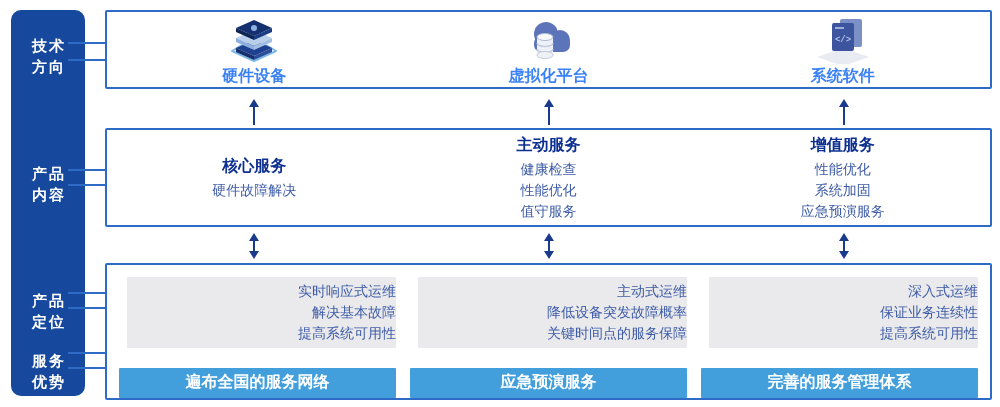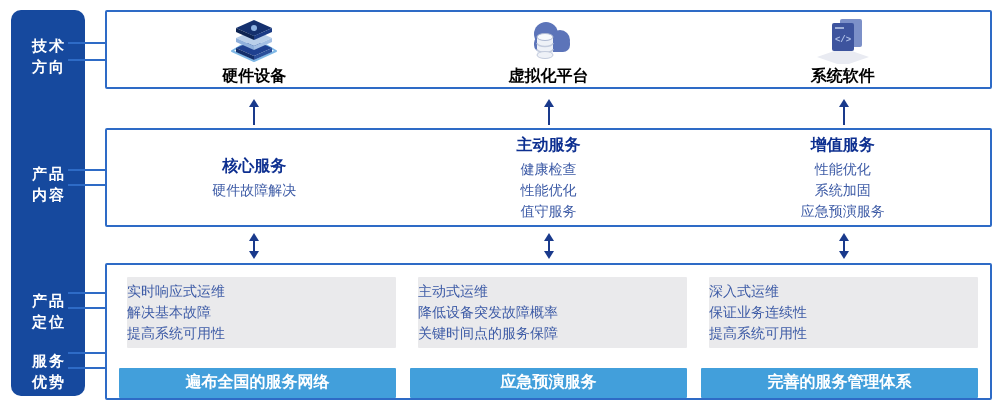--- a/index.html
+++ b/index.html
@@ -13,26 +13,26 @@
   .sidebar-label{position:absolute;width:100%;text-align:center;color:#ffffff;
     font-weight:bold;font-size:15px;line-height:21px;letter-spacing:2px;text-indent:2px;}
   .connector{position:absolute;left:68px;width:38px;height:2px;background:#2E6BC6;}
   
   .panel{position:absolute;left:105px;width:887px;box-sizing:border-box;
     background:#ffffff;border:2px solid #2E6BC6;border-radius:2px;display:flex;}
   .panel.p-top{top:10px;height:79px;}
   .panel.p-mid{top:128px;height:99px;}
   .panel.p-bot{top:263px;height:137px;padding:12px 12px 0 12px;gap:14px;}
   .col{flex:1;display:flex;flex-direction:column;align-items:center;justify-content:center;}
-  .tech-label{font-size:16px;font-weight:bold;color:#000000;margin-top:1px;}
+  .tech-label{font-size:16px;font-weight:bold;color:#3b82f6;margin-top:1px;}
   .mid-title{font-size:16px;font-weight:bold;color:#0D2F90;line-height:22px;margin-bottom:3px;}
   .mid-item{font-size:14px;color:#3D5BA6;line-height:21px;}
   .bcol{flex:1;display:flex;flex-direction:column;}
   .gray-box{background:#EAEAEC;height:72px;display:flex;flex-direction:column;
-    justify-content:center;align-items:flex-start;border-radius:1px;margin-left:8px;}
+    justify-content:center;align-items:flex-end;border-radius:1px;margin-left:8px;}
   .gray-line{font-size:14px;color:#3D5BA6;line-height:21px;}
   .blue-bar{margin-top:20px;height:31px;background:#429FDB;color:#ffffff;font-weight:bold;
     font-size:16px;display:flex;align-items:center;justify-content:center;border-radius:1px;}
   
   .arrow{position:absolute;width:12px;display:flex;flex-direction:column;align-items:center;}
   .arrow.up{top:99px;height:26px;}
   .arrow.dbl{top:233px;height:26px;}
   .tri-up{width:0;height:0;border-left:5px solid transparent;border-right:5px solid transparent;
     border-bottom:8px solid #1A3A8C;}
   .tri-down{width:0;height:0;border-left:5px solid transparent;border-right:5px solid transparent;

